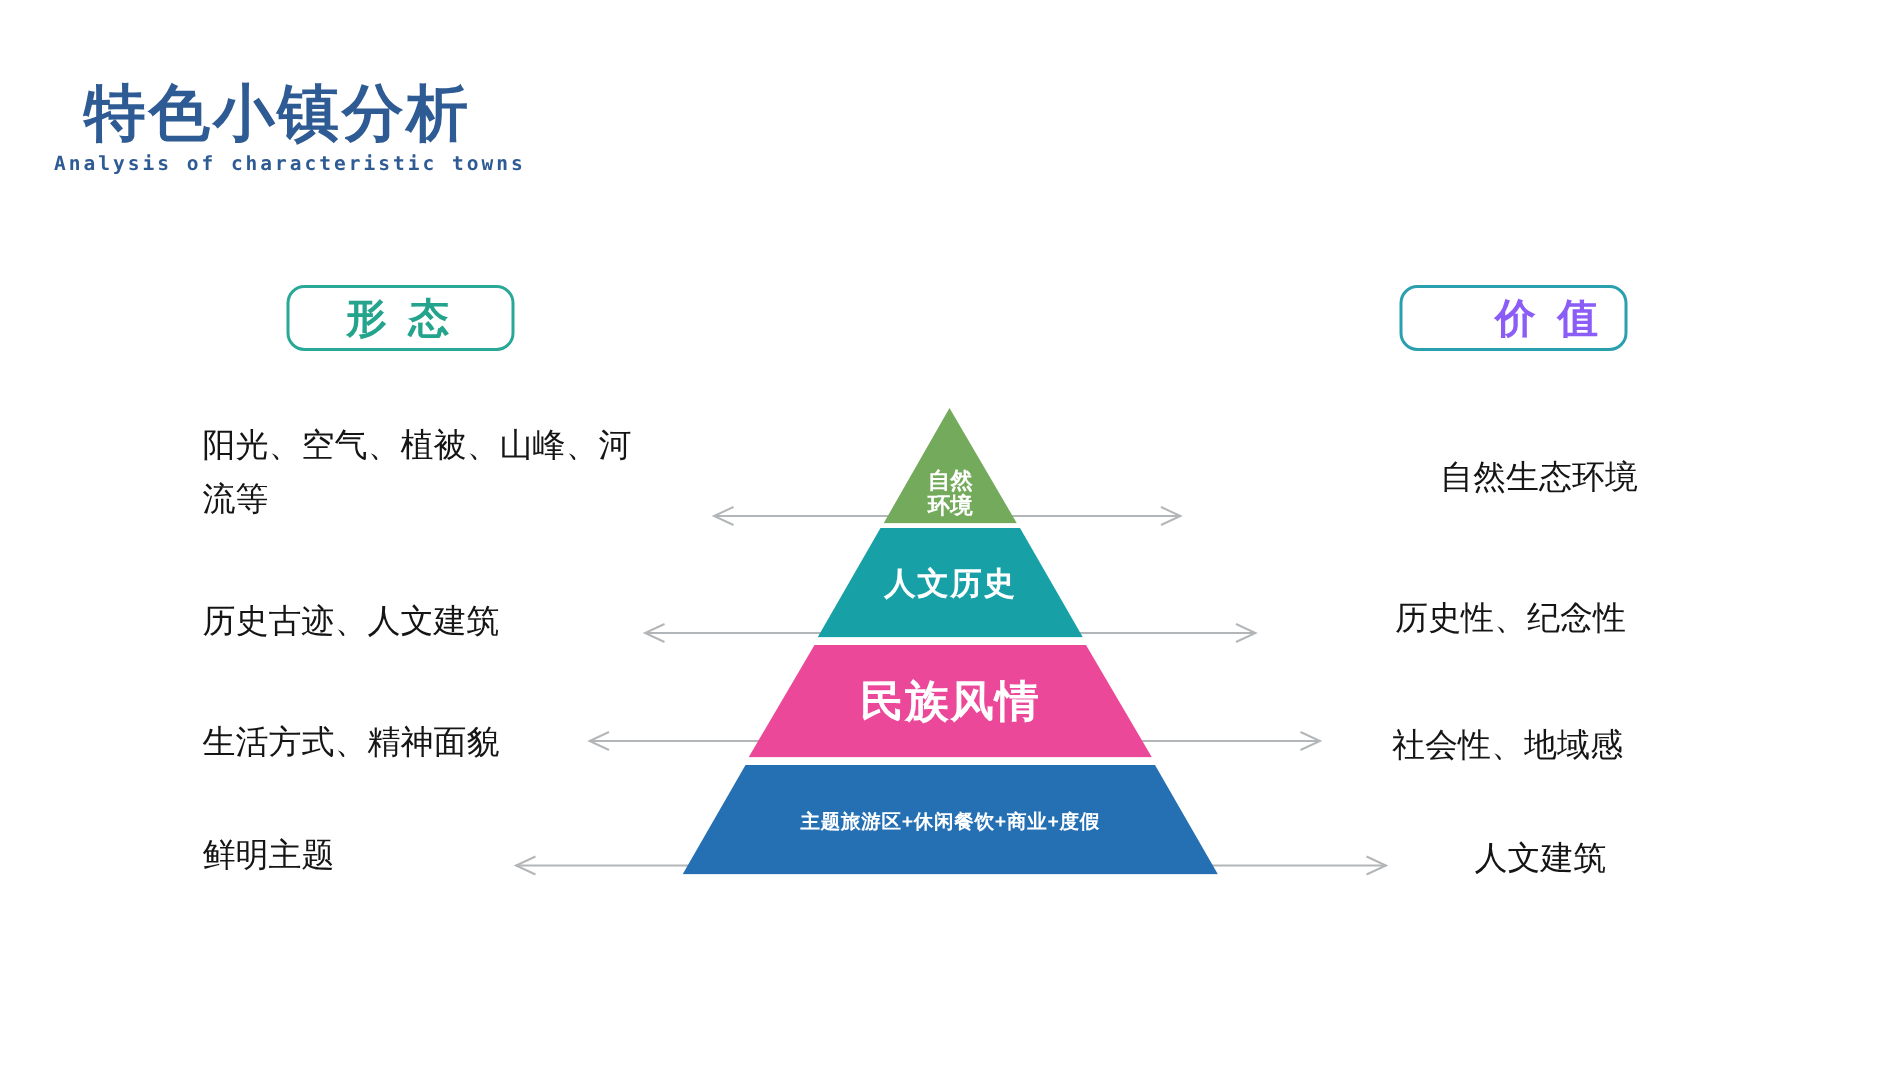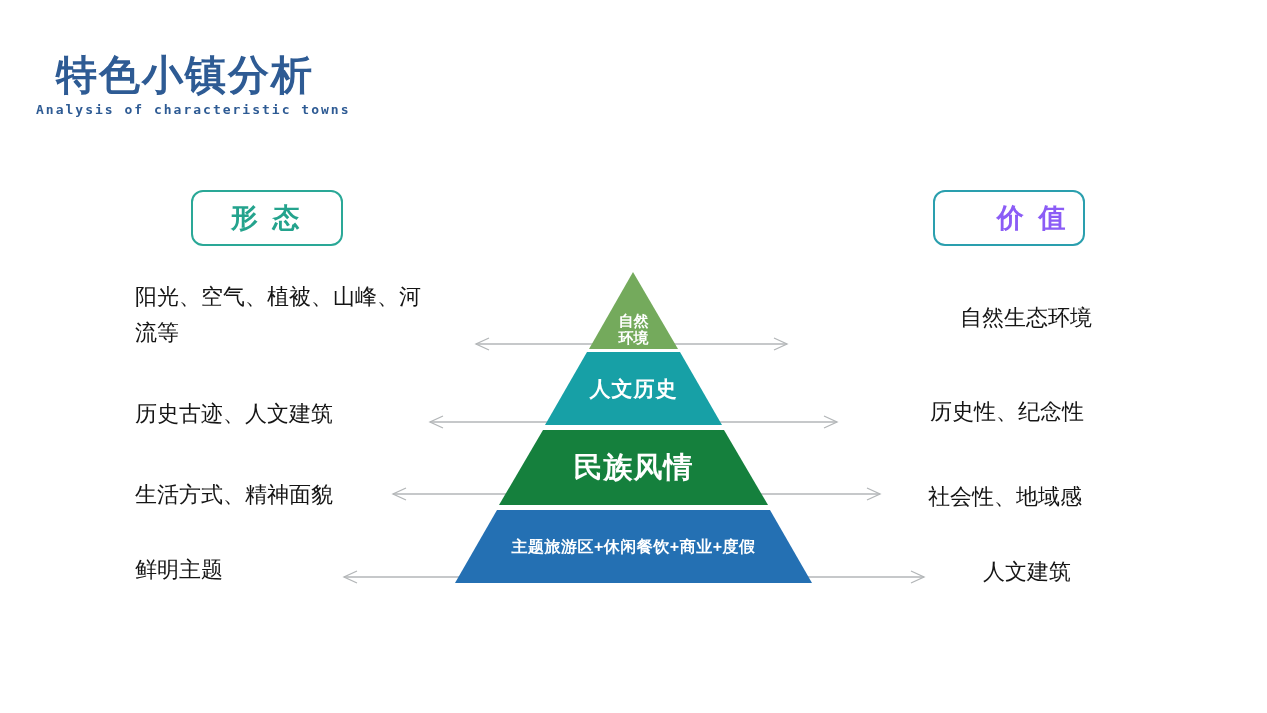--- a/index.html
+++ b/index.html
@@ -17,21 +17,21 @@
     font-weight:bold;font-size:41px;letter-spacing:2px;
   }
   .slide-subtitle{
     left:36px;top:102px;
     font-family:"DejaVu Sans Mono", monospace;
     font-size:13px;letter-spacing:2px;font-weight:bold;
   }
 
   
   .hdr-box{
-    top:190px;width:152px;height:56px;
+    top:190px;width:152px;height:44px;
     border:2px solid #2aa897;border-radius:12px;
     display:flex;align-items:center;justify-content:center;
     font-size:27px;font-weight:bold;letter-spacing:4px;
     font-family:"Liberation Serif", serif;
     box-sizing:border-box;
     background:#fff;
   }
   .hdr-box.left{left:191px;}
   .hdr-box.right{left:933px;border-color:#2a9fae;}
 
@@ -54,21 +54,21 @@
     font-size:15px;line-height:17px;text-align:center;white-space:pre-line;}
   .seg2{top:80px;height:73px;
     clip-path:polygon(132px 0px, 225px 0px, 267px 73px, 90px 73px);
     font-size:21px;letter-spacing:1px;}
   .seg3{top:158px;height:75px;
     clip-path:polygon(88px 0px, 269px 0px, 313px 75px, 44px 75px);
     font-size:29px;letter-spacing:1px;}
   .seg4{top:238px;height:73px;
     clip-path:polygon(42px 0px, 315px 0px, 357px 73px, 0px 73px);}
   .seg4-main{font-size:26px;letter-spacing:1px;}
-  .seg4-sub{font-size:16px;margin-top:2px;letter-spacing:0.5px;}
+  .seg4-sub{font-size:13px;margin-top:2px;letter-spacing:0.5px;}
 </style>
 </head>
 <body>
 
 <svg id="arrow-layer" class="abs" width="1267" height="713">
   <g stroke="#b3b6b8" stroke-width="1.3" fill="none">
     <line x1="476" y1="344" x2="787" y2="344"></line>
     <path d="M489 338 L476 344 L489 350"></path>
       <path d="M774 338 L787 344 L774 350"></path>
   </g>
@@ -110,19 +110,19 @@
 <div class="abs side-text" style="left:983px;top:554px;">人文建筑</div>
 
 <div id="pyramid" class="abs">
   <div class="seg seg1" style="background-color: rgb(116, 170, 92);">
     <span style="white-space:pre-line;">自然
 环境</span>
   </div>
   <div class="seg seg2" style="background-color: rgb(23, 160, 166);">
     <span>人文历史</span>
   </div>
-  <div class="seg seg3" style="background-color: #15803d;">
+  <div class="seg seg3" style="background-color: #ec4899;">
     <span>民族风情</span>
   </div>
   <div class="seg seg4" style="background-color: rgb(36, 112, 179);">
     <span class="seg4-sub">主题旅游区+休闲餐饮+商业+度假</span>
   </div>
 </div>
 
 </body></html>

